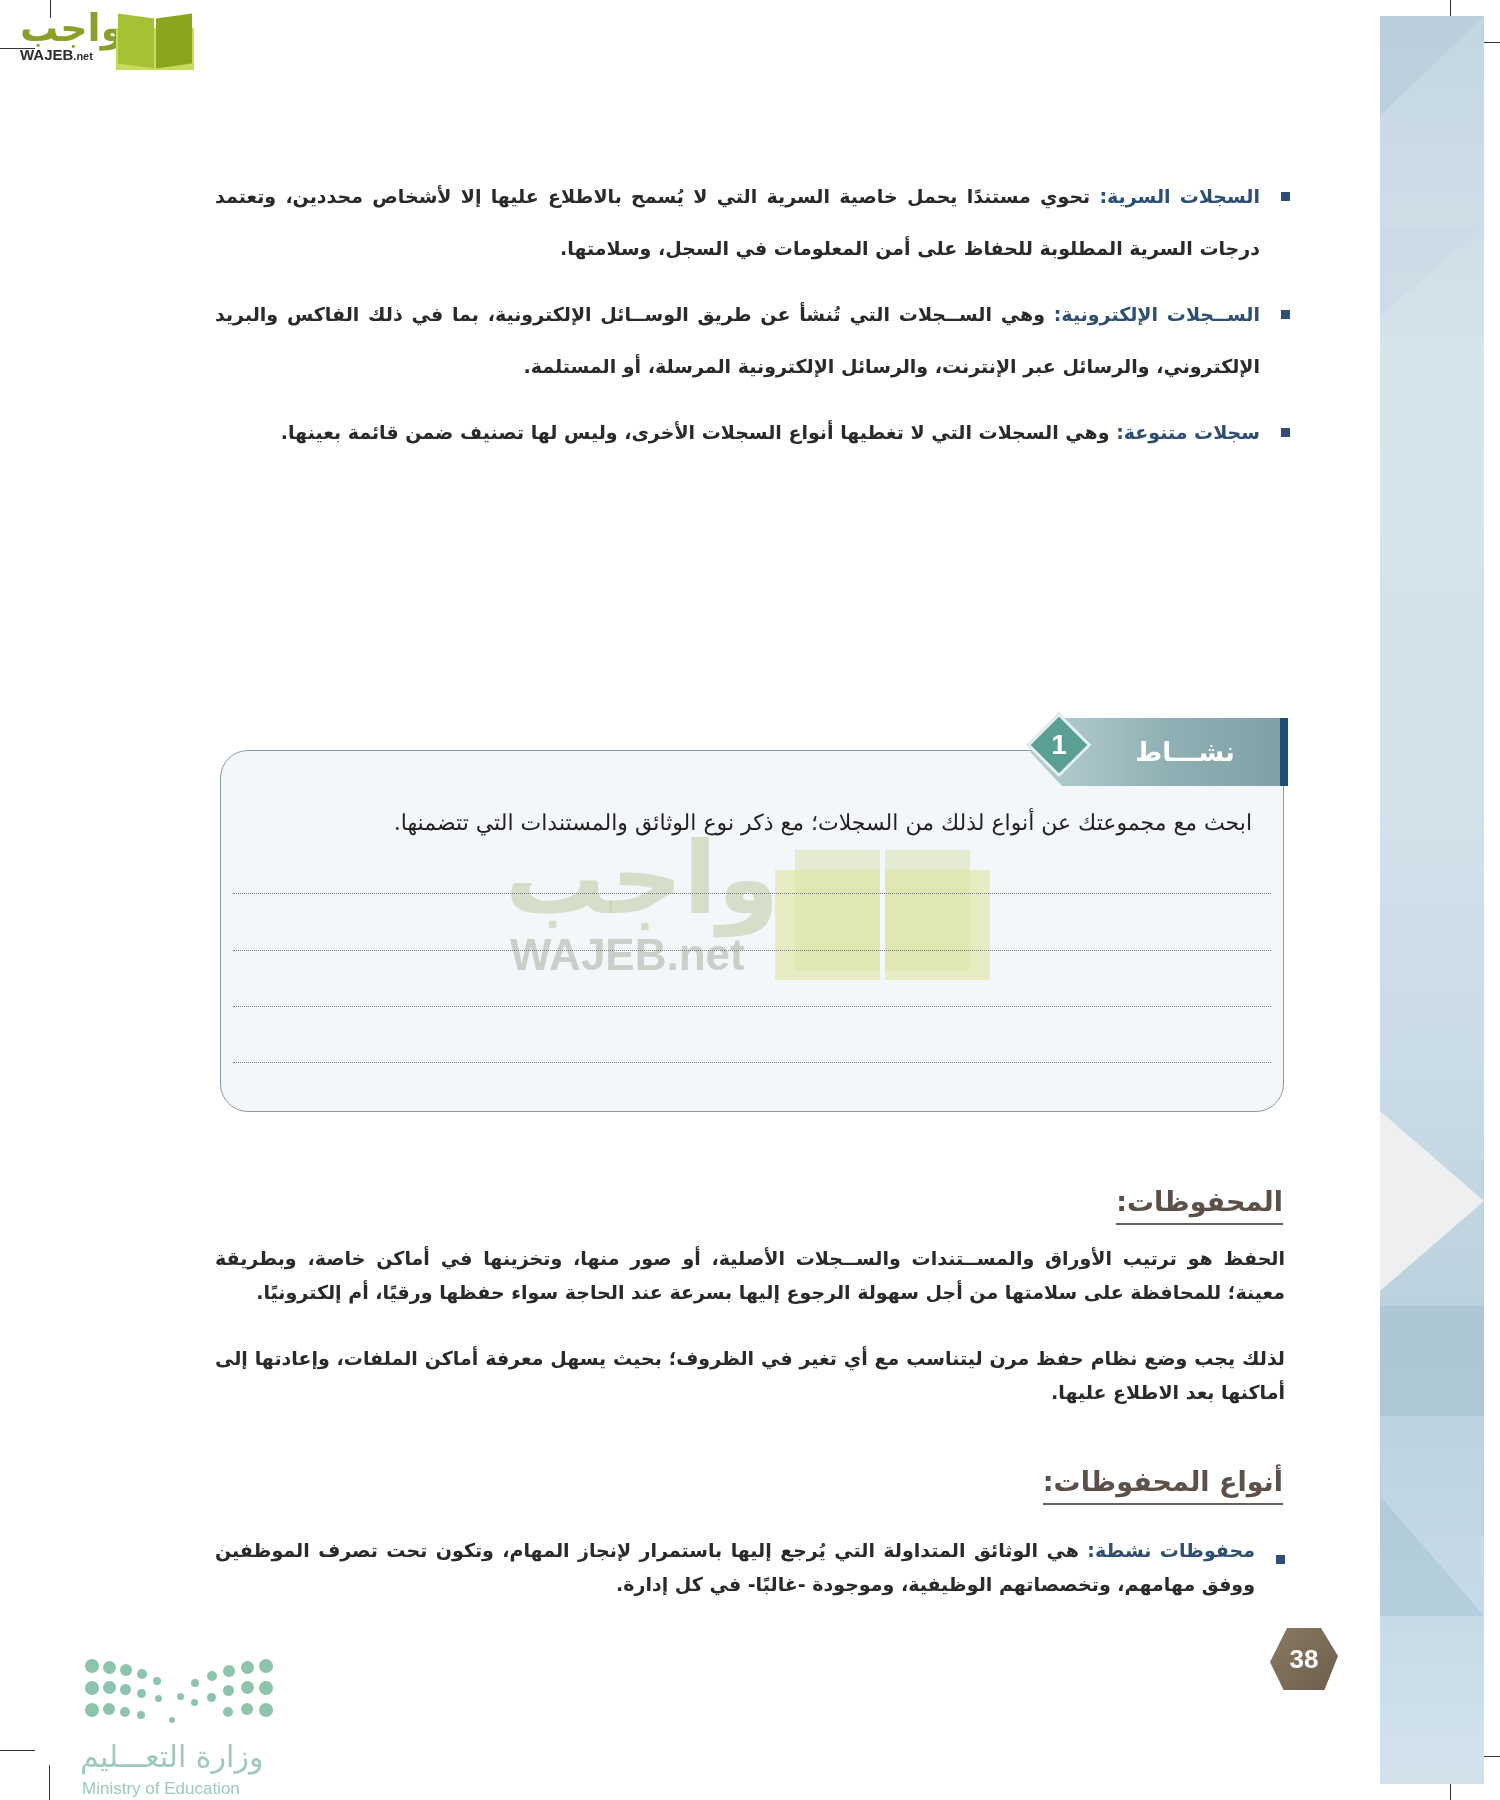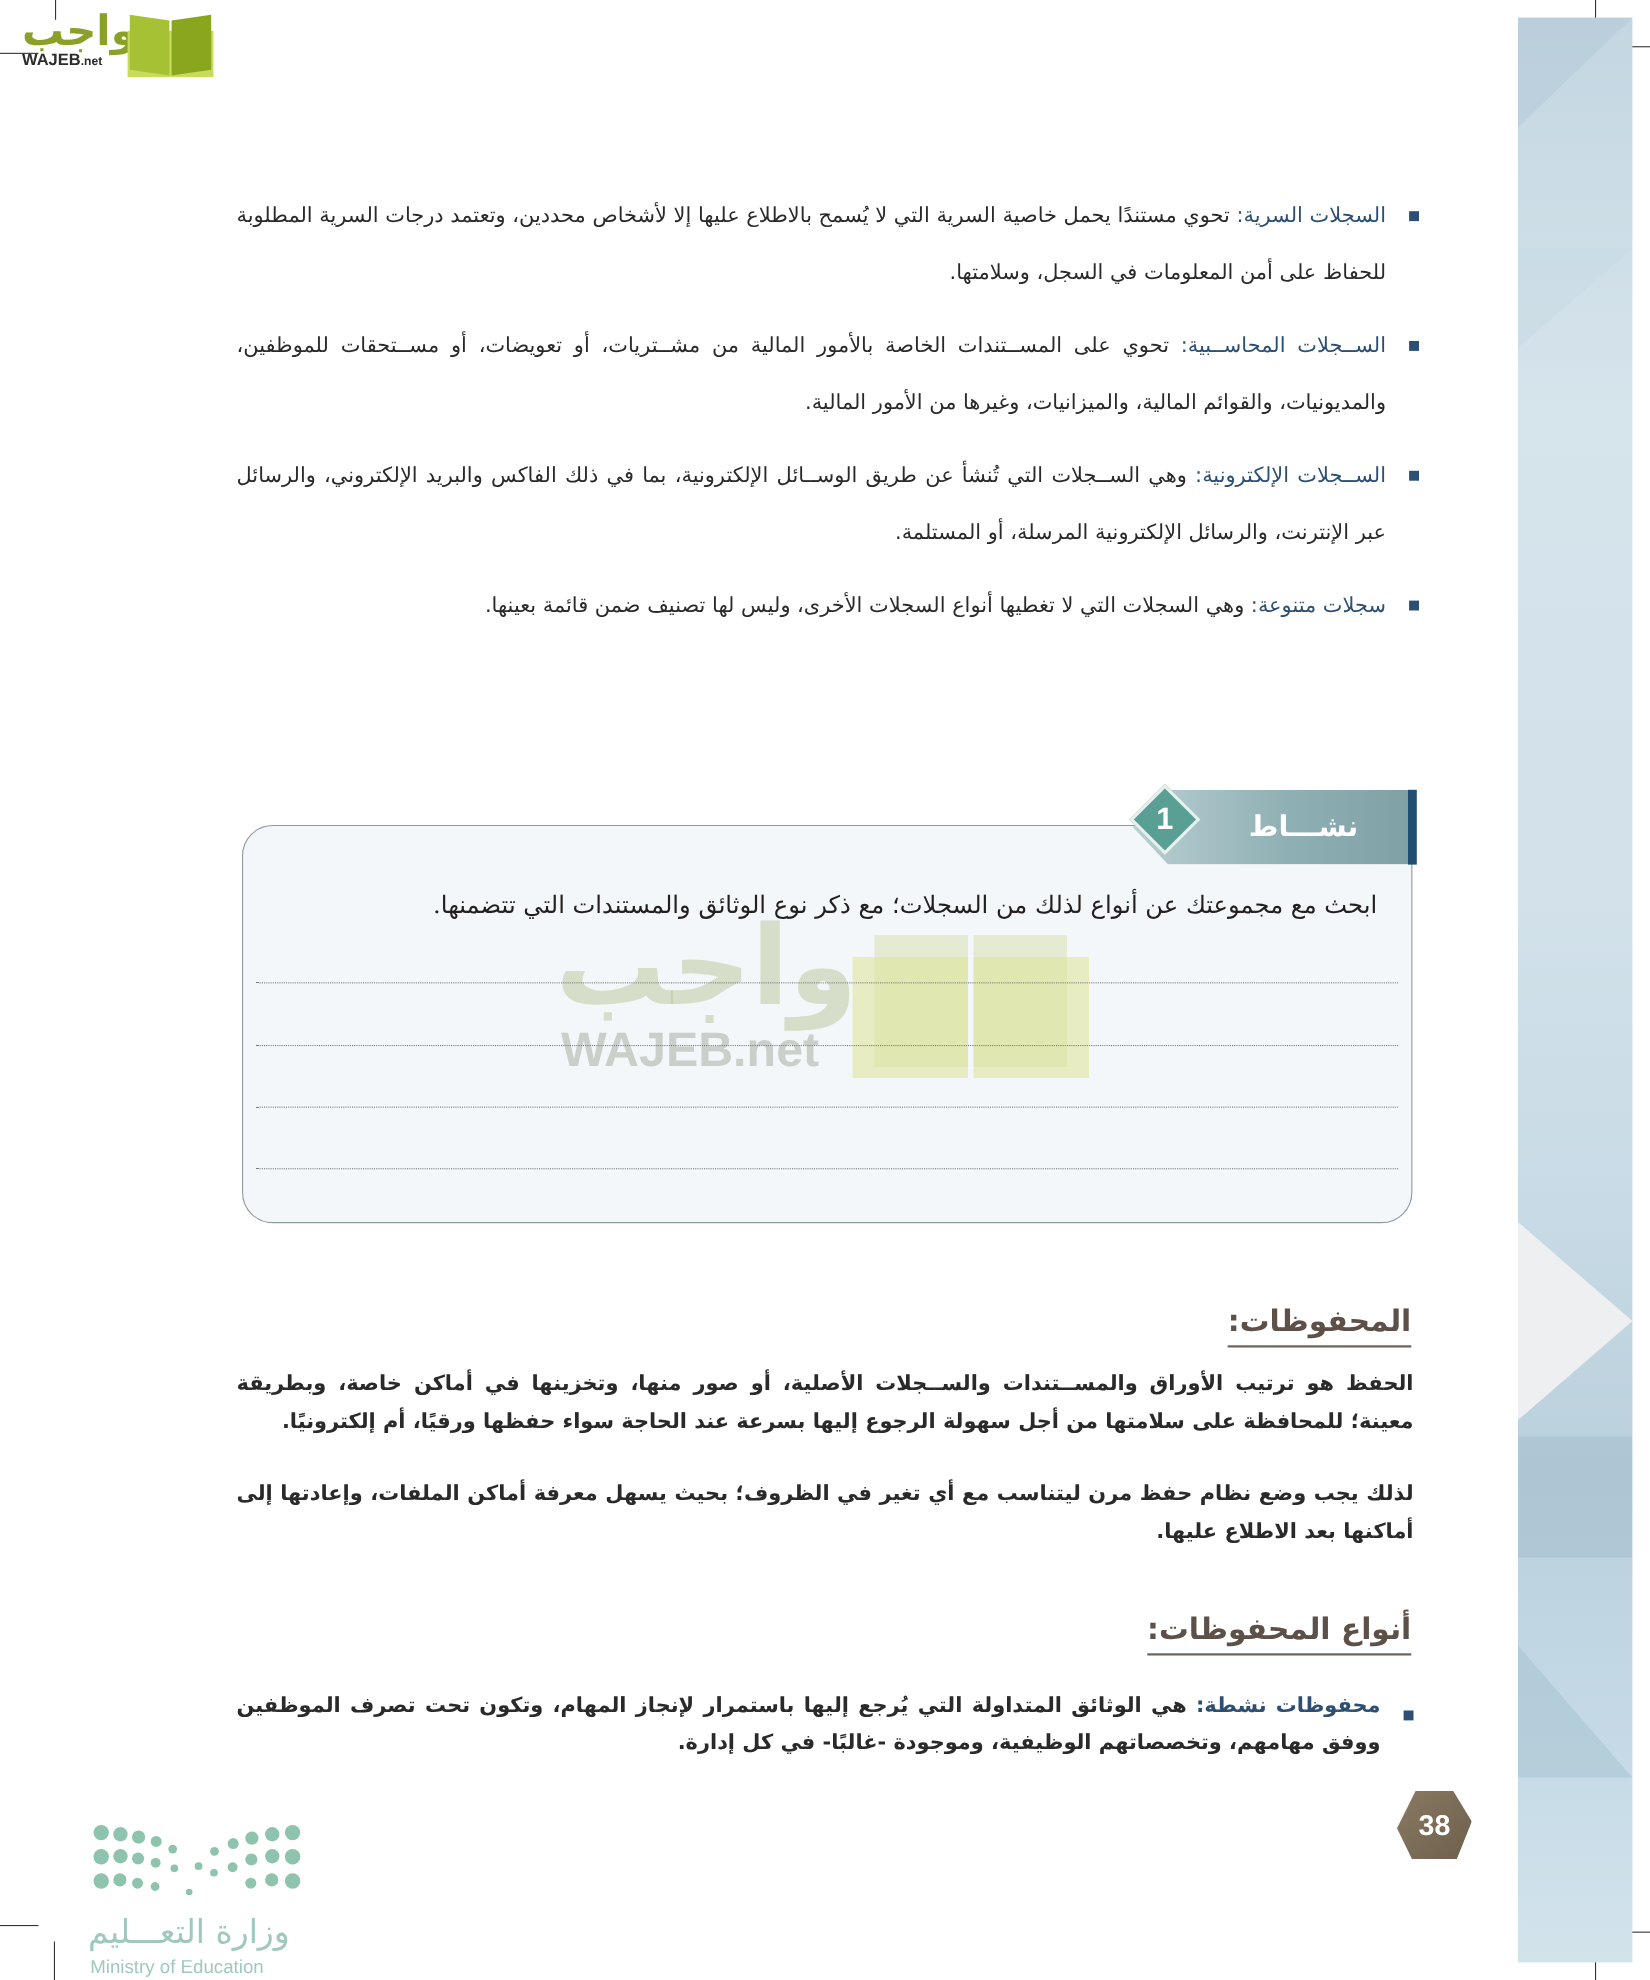--- a/index.html
+++ b/index.html
@@ -34,21 +34,21 @@
   .logo .en { position:absolute; left:12px; top:40px; font-size:15px; font-weight:bold; color:#2d2d2d; font-family:"Liberation Sans", sans-serif; }
   .logo .en span { font-size:11px; }
   .book { position:absolute; left:108px; top:4px; width:78px; height:60px; }
   .book .pg { position:absolute; top:6px; width:36px; height:50px; background:#9bb52b; }
   .book .pg.l { left:2px; transform:skewY(8deg); background:#a7c134; }
   .book .pg.r { left:40px; transform:skewY(-8deg); background:#8aa61e; }
   .book .back { position:absolute; left:0; top:18px; width:78px; height:42px; background:#c9db5c; }
 
   
   .content { position:absolute; left:215px; top:170px; width:1075px; direction:rtl; }
-  .bullet-item { position:relative; padding-right:30px; font-size:19px; font-weight:normal; line-height:52px; color:#2a2a2a; text-align:justify; margin-bottom:14px; }
+  .bullet-item { position:relative; padding-right:30px; font-size:19px; font-weight:bold; line-height:52px; color:#2a2a2a; text-align:justify; margin-bottom:14px; }
   .bullet-item .sq { position:absolute; right:0; top:22px; width:9px; height:9px; background:#2c4f73; }
   .bullet-item .term { color:#2c4f73; }
 
   
   .activity { position:absolute; left:220px; top:750px; width:1062px; height:360px;
     border:1.5px solid #8c9aa3; border-radius:28px; background:#f4f7f9; }
   .act-head { position:absolute; left:1030px; top:718px; width:258px; height:52px; }
   .act-head .bar { position:absolute; left:0; top:0; width:252px; height:68px;
     background:linear-gradient(90deg,#b9cfd3 0%,#8fb0b4 55%,#7fa1a5 100%);
     clip-path:polygon(32px 0,100% 0,100% 100%,32px 100%,0 50%); }
@@ -117,24 +117,20 @@
     <div class="back"></div>
     <div class="pg l"></div>
     <div class="pg r"></div>
   </div>
 </div>
 
 <div class="content">
   <div class="bullet-item">
     <span class="sq"></span>
     <span class="term">السجلات السرية:</span><span> تحوي مستندًا يحمل خاصية السرية التي لا يُسمح بالاطلاع عليها إلا لأشخاص محددين، وتعتمد درجات السرية المطلوبة للحفاظ على أمن المعلومات في السجل، وسلامتها.</span>
-  </div>
-  <div class="bullet-item">
-    <span class="sq"></span>
-    <span class="term">الســجلات المحاســبية:</span><span> تحوي على المســتندات الخاصة بالأمور المالية من مشــتريات، أو تعويضات، أو مســتحقات للموظفين، والمديونيات، والقوائم المالية، والميزانيات، وغيرها من الأمور المالية.</span>
   </div>
   <div class="bullet-item">
     <span class="sq"></span>
     <span class="term">الســجلات الإلكترونية:</span><span> وهي الســجلات التي تُنشأ عن طريق الوســائل الإلكترونية، بما في ذلك الفاكس والبريد الإلكتروني، والرسائل عبر الإنترنت، والرسائل الإلكترونية المرسلة، أو المستلمة.</span>
   </div>
   <div class="bullet-item">
     <span class="sq"></span>
     <span class="term">سجلات متنوعة:</span><span> وهي السجلات التي لا تغطيها أنواع السجلات الأخرى، وليس لها تصنيف ضمن قائمة بعينها.</span>
   </div>
 </div>

